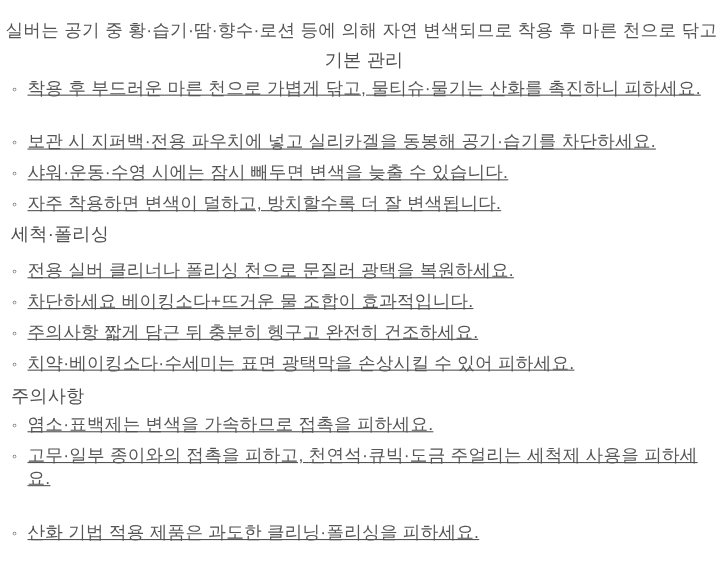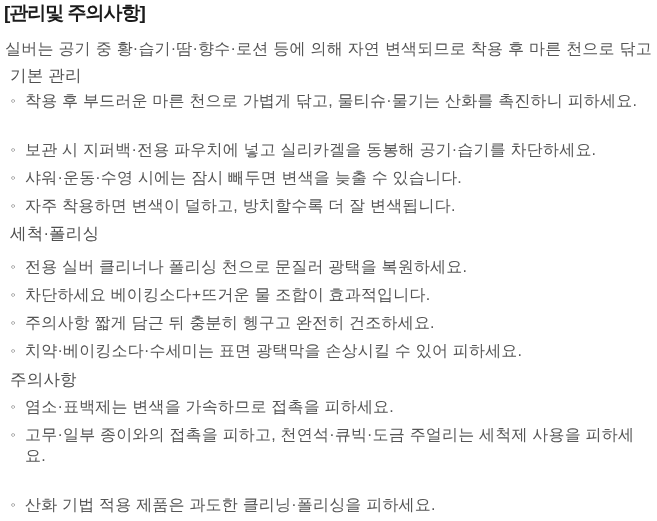--- a/index.html
+++ b/index.html
@@ -32,48 +32,47 @@
     text-align: justify;
     text-align-last: justify;
   }
   .section-heading {
     font-size: 16.5px;
     line-height: 21px;
     color: #4f4f4f;
     letter-spacing: 0.2px;
     margin: 0 0 0 6px;
   }
-  .sh-1 { margin-top: 3px;  margin-bottom: 4px; }
+  .sh-1 { margin-top: 3px;  margin-bottom: 4px; text-align: center; }
   .sh-2 { margin-top: 4px; margin-bottom: 12px; }
   .sh-3 { margin-top: 9px;  margin-bottom: 5px; font-family: Liberation Mono, monospace; }
   .bullet-item {
     display: flex;
     align-items: flex-start;
     font-size: 16px;
     line-height: 21px;
     letter-spacing: 0.2px;
     margin: 0 0 7px 0;
   }
   .bullet-item.gap-after { margin-bottom: 28px; }
   .bullet-marker {
     flex: none;
     width: 14px;
     margin-left: 7px;
     font-size: 13px;
     line-height: 21px;
     color: #5a5a5a;
   }
-  .bullet-text { flex: 1; }
+  .bullet-text { flex: 1; text-decoration: underline; }
 </style>
 </head>
 <body>
 
 <div class="page">
 
-  <h1 class="doc-title">[관리및 주의사항]</h1>
 
   <div class="intro">
     <div class="intro-line justified">실버는 공기 중 황·습기·땀·향수·로션 등에 의해 자연 변색되므로 착용 후 마른 천으로 닦고</div>
   </div>
 
   <div>
     <div class="section-heading sh-1">기본 관리</div>
 
     <div class="bullet-item gap-after">
       <span class="bullet-marker">◦</span>

